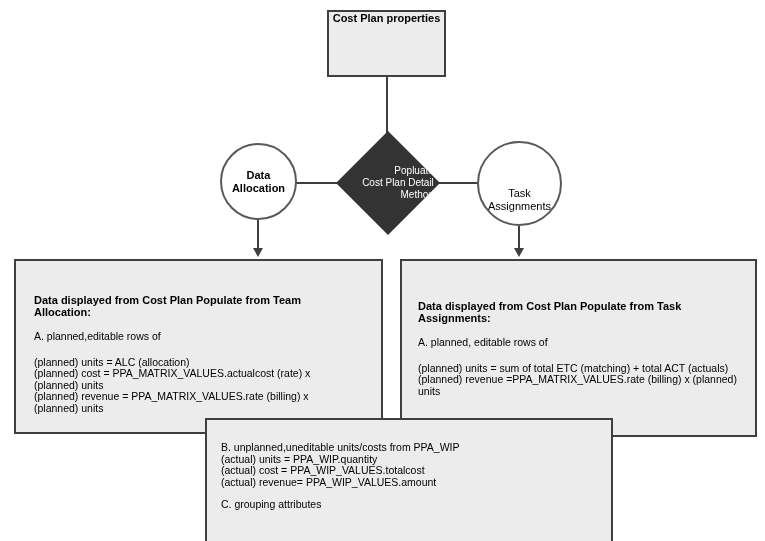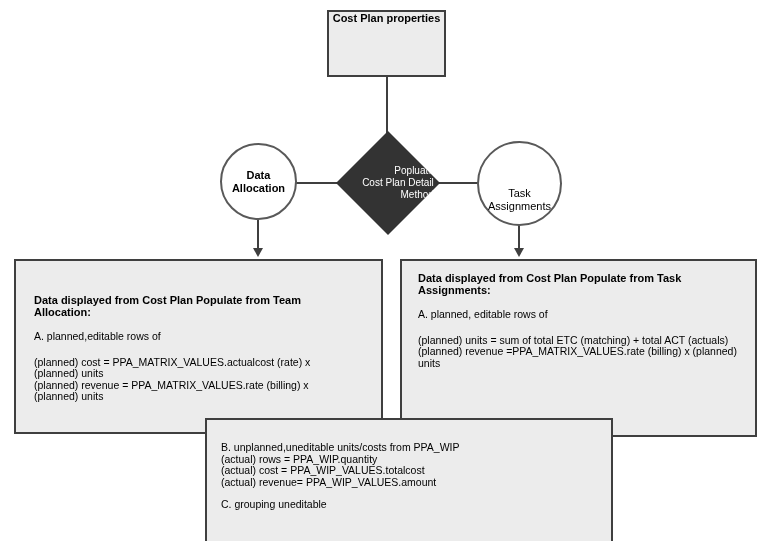--- a/index.html
+++ b/index.html
@@ -36,21 +36,21 @@
     position:absolute;width:0;height:0;
     border-left:5px solid transparent;border-right:5px solid transparent;border-top:9px solid #3f3f3f;
   }
 
   .big-box{font-size:10.5px;line-height:11.5px;}
   .left-box{left:14px;top:259px;width:369px;height:175px;z-index:1;}
   .right-box{left:400px;top:259px;width:357px;height:178px;z-index:1;}
   .bottom-box{left:205px;top:418px;width:408px;height:132px;z-index:2;}
 
   .box-content{padding:34px 28px 0 18px;}
-  .box-content-r{padding:12px 8px 0 16px;}
+  .box-content-r{padding:40px 8px 0 16px;}
   .box-content-b{padding:22px 10px 0 14px;}
   .box-heading{font-weight:bold;font-size:11px;margin:0 0 13px 0;}
   .box-sub{margin:0 0 14px 0;}
   .box-line{margin:0;}
   .gap{height:11px;}
 </style>
 </head>
 <body>
 
 <div class="canvas">
@@ -90,38 +90,39 @@
     <div class="clbl">
       <div>Task</div>
       <div>Assignments</div>
     </div>
   </div>
 
   <div class="node-box big-box left-box">
     <div class="box-content">
       <p class="box-heading">Data displayed from Cost Plan Populate from Team Allocation:</p>
       <p class="box-sub">A. planned,editable rows of</p>
+      <p class="box-line">(planned) units = ALC (allocation)</p>
       <p class="box-line">(planned) cost = PPA_MATRIX_VALUES.actualcost (rate) x (planned) units</p>
       <p class="box-line"> (planned) revenue = PPA_MATRIX_VALUES.rate (billing) x (planned) units</p>
     </div>
   </div>
 
   <div class="node-box big-box right-box">
     <div class="box-content-r">
       <p class="box-heading">Data displayed from Cost Plan Populate from Task Assignments:</p>
       <p class="box-sub">A. planned, editable rows of</p>
       <p class="box-line">(planned) units =  sum of total ETC (matching) +  total ACT (actuals)</p>
       <p class="box-line">(planned) revenue =PPA_MATRIX_VALUES.rate (billing) x (planned) units</p>
     </div>
   </div>
 
   <div class="node-box big-box bottom-box">
     <div class="box-content-b">
       <p class="box-line">B. unplanned,uneditable units/costs from PPA_WIP</p>
-      <p class="box-line">(actual) rows = PPA_WIP.quantity</p>
+      <p class="box-line">(actual) units = PPA_WIP.quantity</p>
       <p class="box-line">(actual) cost = PPA_WIP_VALUES.totalcost</p>
       <p class="box-line">(actual) revenue= PPA_WIP_VALUES.amount</p>
       <div class="gap"></div>
-      <p class="box-line">C. grouping uneditable</p>
+      <p class="box-line">C. grouping attributes</p>
     </div>
   </div>
 
 </div>
 
 </body></html>

